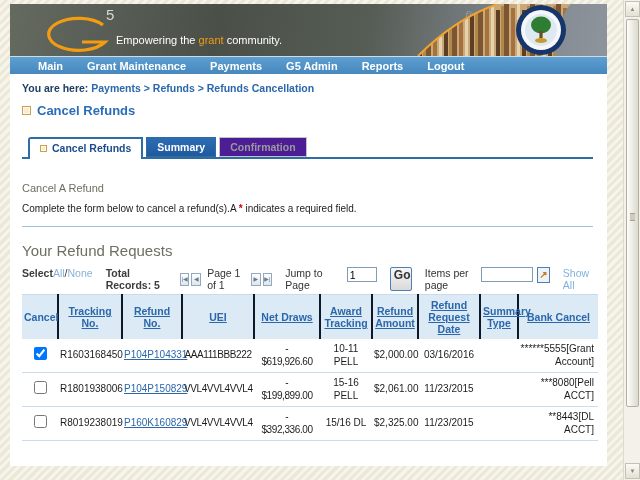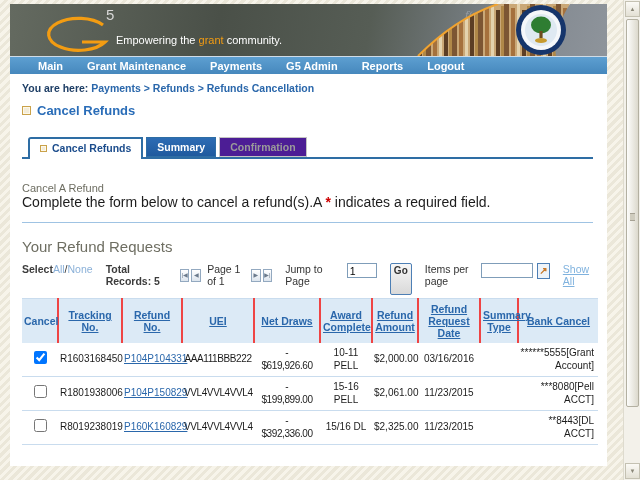--- a/index.html
+++ b/index.html
@@ -32,38 +32,38 @@
   .sq-icon { width:9px; height:9px; background:#f3ecd8; border:1px solid #caa24a; box-shadow:inset 0 0 0 1px #fdf8ea; }
   .ptitle .txt { font-size:13px; font-weight:bold; color:#2a6db8; }
   
   .tabs { margin-top:19px; display:flex; align-items:flex-end; border-bottom:2px solid #2e6da4; padding-left:6px; }
   .tab { font-size:10.5px; font-weight:bold; padding:3px 10px 3px; cursor:pointer; }
   .tab.active { background:#ffffff; color:#1b4c8c; border:2px solid #2e6da4; border-bottom:none; margin-bottom:-2px; padding-bottom:5px; display:flex; align-items:center; gap:5px; border-top-left-radius:3px; }
   .tab.dark { background:linear-gradient(#2d6cb4,#1f5a9e); color:#ffffff; border:1px solid #2e6da4; margin-left:3px; }
   .tab.disabled { background:#4c1d95; color:#9a9a9a; border:1px solid #c3c3c3; margin-left:3px; cursor:default; }
   
   .sect-head { margin-top:23px; font-size:11px; color:#6e6e62; }
-  .instr { font-size:14px; color:#1c1c1c; }
+  .instr { margin-top:9px; font-size:10px; color:#1c1c1c; }
   .instr .star { color:#cc0000; font-weight:bold; }
   .rule { margin-top:12px; border-top:1px solid #9fc3e3; }
   .req-head { margin-top:15px; font-size:15px; color:#6e6e62; }
   
   .pager { margin-top:8px; display:flex; align-items:flex-start; justify-content:flex-end; gap:13px; font-size:10.5px; color:#333; }
   .pager .lbl { font-weight:bold; color:#3c3c3c; }
   .pager a { color:#8ab0d8; text-decoration:none; cursor:pointer; }
-  .pager .showall { color:#7fb2de;text-decoration:underline; }
+  .pager .showall { color:#7fb2de; }
   .pgbtns { display:flex; gap:2px; align-items:center; }
   .pgbtn { width:13px; height:13px; border:1px solid #93a9c0; background:linear-gradient(#ffffff,#dde5ee); color:#6b7a8c; font-size:6px; line-height:11px; text-align:center; cursor:pointer; }
   .pager input { width:30px; height:15px; border:1px solid #7f9db9; font-size:10.5px; font-family:"Liberation Sans",sans-serif; padding:0 2px; }
   .pager input.ipp { width:52px; }
-  .gobtn { min-width:22px; height:32px; border:1px solid #4d7fb5; border-radius:2px; background:linear-gradient(#f7f7f7,#d9d9d9); font-size:10px; font-weight:bold; color:#333; text-align:center; line-height:14px; cursor:pointer; padding:0 3px; }
+  .gobtn { min-width:22px; height:24px; border:1px solid #4d7fb5; border-radius:2px; background:linear-gradient(#f7f7f7,#d9d9d9); font-size:12px; font-weight:bold; color:#333; text-align:center; line-height:14px; cursor:pointer; padding:0 3px; }
   .arrbtn { width:16px; height:16px; border:1px solid #4d7fb5; background:#eef3f8; color:#c87a2a; font-size:10px; font-weight:bold; text-align:center; line-height:14px; cursor:pointer; }
   
   table { margin-top:3px; width:100%; border-collapse:collapse; table-layout:fixed; }
-  th { background:#dceaf6; color:#2a67ab; font-size:10.5px; padding:4px 2px; border-left:2px solid #ef4444; vertical-align:middle; }
+  th { background:#dceaf6; color:#2a67ab; font-size:10.5px; padding:4px 2px; border-left:2px solid #0f172a; vertical-align:middle; }
   th:first-child { border-left:none; }
   th span { text-decoration:underline; cursor:pointer; }
   th span.plain { text-decoration:none; cursor:default; }
   td { font-size:10px; color:#1c1c1c; text-align:center; padding:4px 2px; border-top:1px solid #c9dcee; vertical-align:middle; line-height:1.25; }
   tr.datarow:first-child td { border-top:none; }
   table { border-top:1px solid #c9dcee; border-bottom:1px solid #c9dcee; }
   td a { color:#2a67ab; text-decoration:underline; cursor:pointer; }
   td.bank { text-align:right; padding-right:4px; }
   td .tight { letter-spacing:-0.4px; }
 </style>
@@ -178,21 +178,21 @@
           <col style="width:38px">
           <col style="width:80px">
       </colgroup>
       <thead>
         <tr>
           <th><span class="plain">Cancel</span></th>
           <th><span>Tracking No.</span></th>
           <th><span>Refund No.</span></th>
           <th><span>UEI</span></th>
           <th><span>Net Draws</span></th>
-          <th><span>Award Complete</span></th>
+          <th><span>Award Tracking</span></th>
           <th><span>Refund Amount</span></th>
           <th><span>Refund Request Date</span></th>
           <th><span>Summary Type</span></th>
           <th><span>Bank Cancel</span></th>
         </tr>
       </thead>
       <tbody>
         <tr class="datarow">
           <td><input type="checkbox" checked="" style=""></td>
           <td>R1603168450</td>

